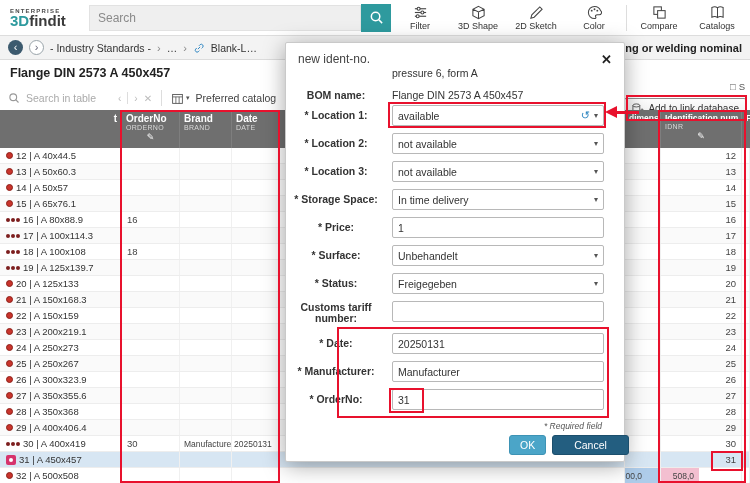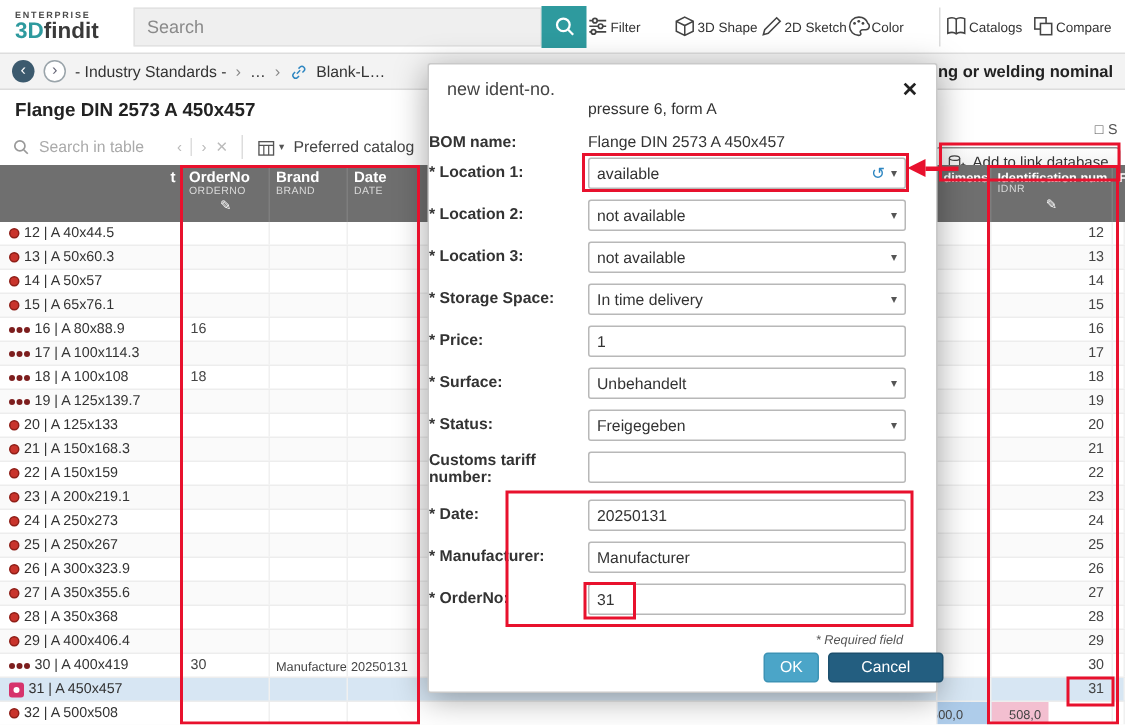--- a/index.html
+++ b/index.html
@@ -10,21 +10,21 @@
   .topbar { height:36px; display:flex; align-items:center; border-bottom:1px solid #ddd; background:#fff; }
   .brand { margin:0 10px 0 10px; width:76px; cursor:pointer; }
   .brand-ent { font-size:6px; font-weight:bold; letter-spacing:1.2px; color:#4a4a4a; }
   .brand-main { font-size:15px; font-weight:bold; color:#3a3a3a; line-height:13px; }
   .brand-main .teal { color:#2e9a9e; }
   .searchwrap { display:flex; align-items:center; }
   .gsearch { width:272px; height:26px; background:#efefef; border:1px solid #e2e2e2; padding:0 8px; font-size:12px; color:#b91c1c; font-family:"Liberation Sans",sans-serif; }
   .gsearch::placeholder { color:#8a8a8a; }
   .searchbtn { width:30px; height:28px; background:#2e9a9e; border:none; display:flex; align-items:center; justify-content:center; cursor:pointer; }
   .tools { margin-left:auto; display:flex; align-items:center; padding-right:4px; }
-  .tool { width:58px; display:flex; flex-direction:row; align-items:center; gap:1px; cursor:pointer; }
+  .tool { width:58px; display:flex; flex-direction:column; align-items:center; gap:1px; cursor:pointer; }
   .tool .tlabel { font-size:9px; color:#333; white-space:nowrap; }
   .vdiv { width:1px; height:26px; background:#ddd; margin:0 3px; }
 
   
   .navbar { height:24px; background:#f3f3f3; border-bottom:1px solid #dcdcdc; display:flex; align-items:center; padding:0 8px; gap:6px; }
   .nav-circle { width:15px; height:15px; border-radius:50%; display:flex; align-items:center; justify-content:center; font-size:11px; line-height:1; cursor:pointer; }
   .nav-back { background:#3c5a6e; color:#fff; }
   .nav-fwd { background:#fff; border:1px solid #9aa4aa; color:#667; }
   .crumb { font-size:10.5px; color:#333; cursor:pointer; white-space:nowrap; }
   .crumb-sep { color:#888; font-size:11px; }
@@ -76,21 +76,21 @@
   .spdot::after { content:""; position:absolute; left:3px; top:3px; width:4px; height:4px; border-radius:50%; background:#fff; }
   .itxt { overflow:hidden; }
 
   
   .modal { position:absolute; left:285px; top:42px; width:340px; height:420px; background:#fff; border:1px solid #c9c9c9; border-radius:2px; box-shadow:0 4px 22px rgba(0,0,0,.35); z-index:10; }
   .m-head { height:24px; padding:8px 12px 0 12px; display:flex; justify-content:space-between; align-items:center; }
   .m-title { font-size:12px; color:#444; }
   .m-close { font-size:13px; font-weight:bold; color:#222; cursor:pointer; }
   .m-desc { position:absolute; left:106px; top:24px; font-size:10.5px; color:#333; }
   .frow { position:absolute; left:0; width:340px; height:22px; }
-  .flabel { position:absolute; left:0; top:0; width:100px; text-align:left; font-weight:bold; font-size:10.5px; color:#333; line-height:21px; }
+  .flabel { position:absolute; left:0; top:0; width:100px; text-align:center; font-weight:bold; font-size:10.5px; color:#333; line-height:21px; }
   .flabel.two-line { line-height:10.5px; padding-top:1px; }
   .fctrl { position:absolute; left:106px; top:0; width:212px; height:21px; border:1px solid #b8b8b8; border-radius:2px; font-size:10.5px; padding:0 5px; background:#fff; font-family:"Liberation Sans",sans-serif; color:#333; }
   .fselect { display:flex; align-items:center; justify-content:space-between; cursor:pointer; }
   .ficons { display:flex; align-items:center; gap:4px; }
   .reset { color:#2e86c1; font-size:11px; cursor:pointer; }
   .chev { color:#555; font-size:8px; }
   .fvalue-text { position:absolute; left:106px; top:0; font-size:10.5px; line-height:21px; color:#333; }
   .required-note { position:absolute; top:378px; right:22px; font-size:8.5px; color:#555;font-style:italic; }
   .m-buttons { position:absolute; top:392px; left:223px; display:flex; gap:6px; }
   .btn-ok { background:#4ba5c8; color:#fff; border:1px solid #3d93b5; border-radius:3px; font-size:10.5px; padding:3px 10px; cursor:pointer; font-family:"Liberation Sans",sans-serif; }
@@ -169,34 +169,34 @@
             <circle cx="8" cy="4.5" r="1" fill="#444"></circle>
             <circle cx="11" cy="6" r="1" fill="#444"></circle>
           </svg>
         </span>
       <span class="tlabel">Color</span>
     </div>
     <div class="vdiv"></div>
     <div class="tool">
       <span>
           <svg width="15" height="15" viewBox="0 0 16 16">
+            <rect x="2" y="2" width="8" height="8" fill="none" stroke="#444" stroke-width="1.1"></rect>
+            <rect x="6" y="6" width="8" height="8" fill="#fff" stroke="#444" stroke-width="1.1"></rect>
+          </svg>
+        </span>
+      <span class="tlabel">Compare</span>
+    </div>
+    <div class="tool">
+      <span>
+          <svg width="15" height="15" viewBox="0 0 16 16">
             <path d="M8 3C6.5 1.8 4 1.8 2 2.6V13c2-.8 4.5-.8 6 .4 1.5-1.2 4-1.2 6-.4V2.6C12 1.8 9.5 1.8 8 3Z" fill="none" stroke="#444" stroke-width="1.1"></path>
             <line x1="8" y1="3" x2="8" y2="13.4" stroke="#444" stroke-width="1.1"></line>
           </svg>
         </span>
       <span class="tlabel">Catalogs</span>
-    </div>
-    <div class="tool">
-      <span>
-          <svg width="15" height="15" viewBox="0 0 16 16">
-            <rect x="2" y="2" width="8" height="8" fill="none" stroke="#444" stroke-width="1.1"></rect>
-            <rect x="6" y="6" width="8" height="8" fill="#fff" stroke="#444" stroke-width="1.1"></rect>
-          </svg>
-        </span>
-      <span class="tlabel">Compare</span>
     </div>
   </div>
 </header>
 
 <nav class="navbar">
   <div class="nav-circle nav-back">
       <span>‹</span>
     </div>
   <div class="nav-circle nav-fwd">
       <span>›</span>

